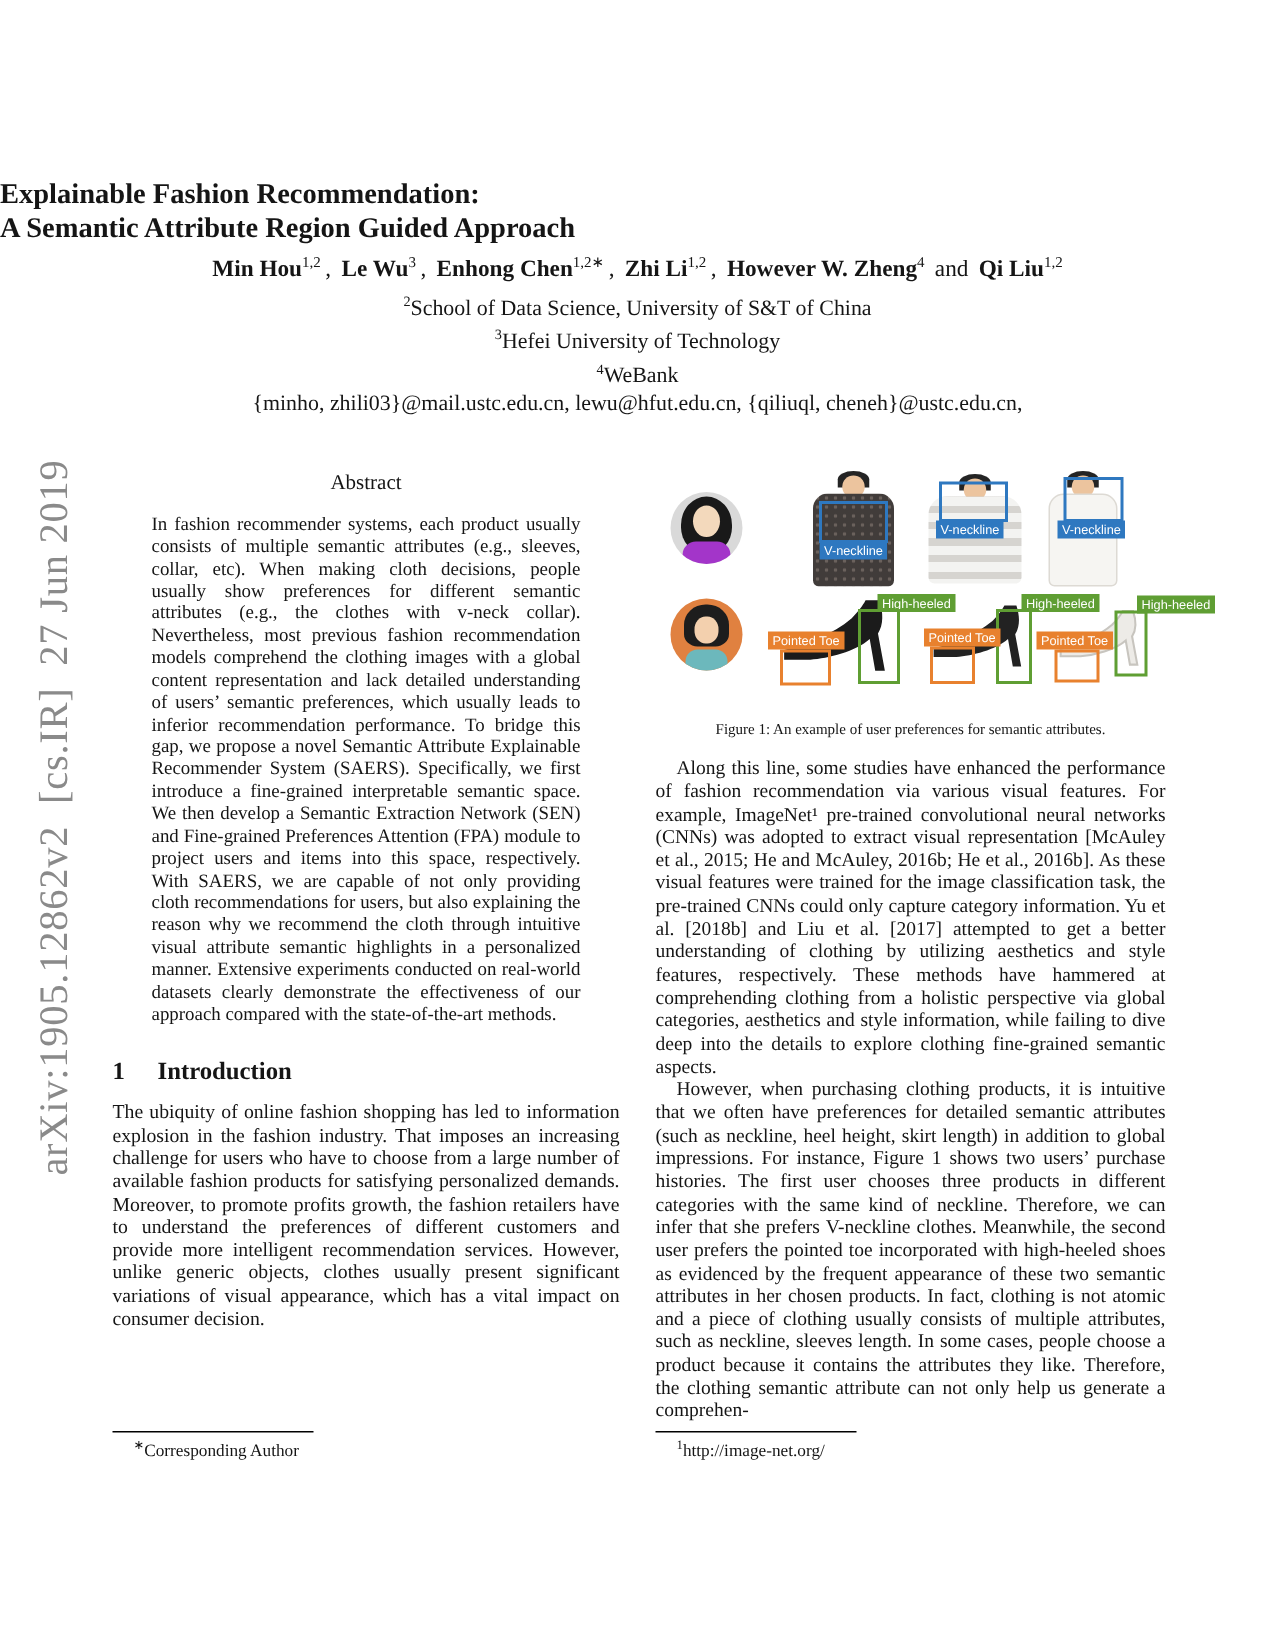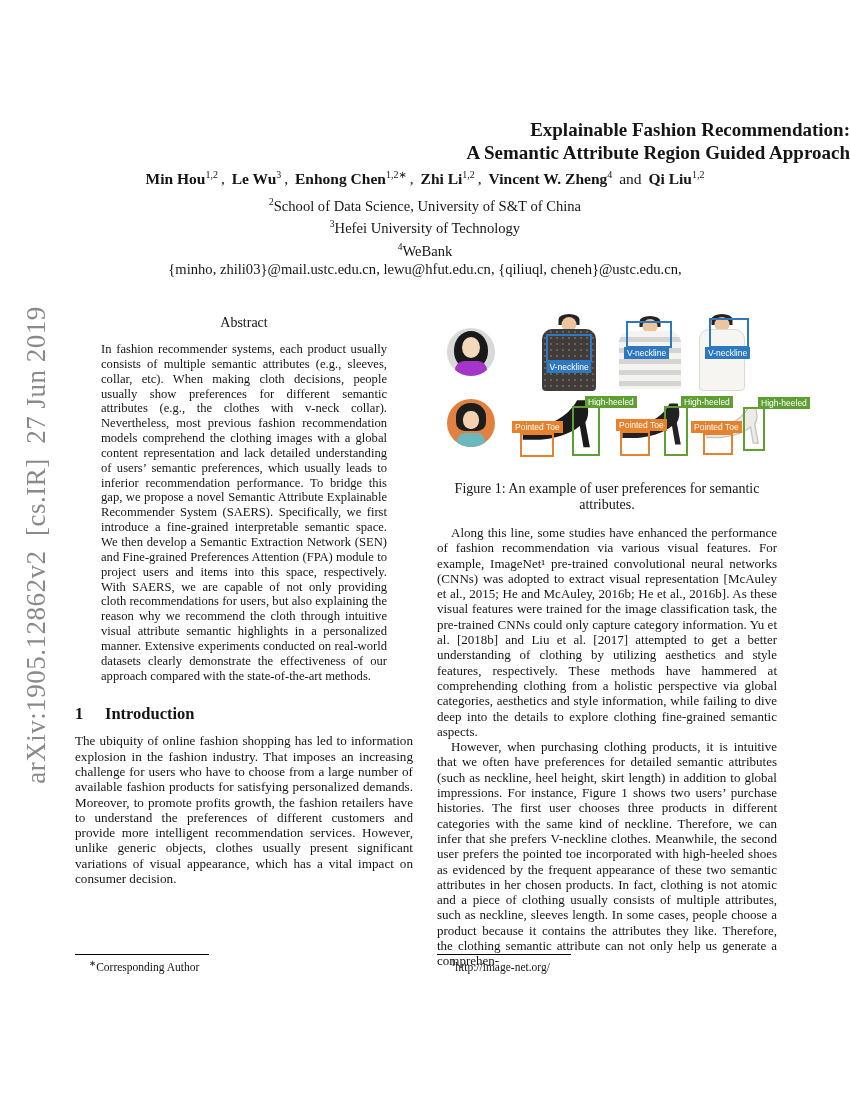--- a/index.html
+++ b/index.html
@@ -11,21 +11,21 @@
   }
 
   
   .arxiv-sidebar {
     position:absolute; left:36px; top:545px;
     transform:translate(-50%,-50%) rotate(-90deg);
     white-space:pre; color:#8a8a8a; font-size:27px; letter-spacing:0.5px;
   }
 
   
-  .title-block { position:absolute; top:118px; left:0; width:850px; text-align:right;
+  .title-block { position:absolute; top:118px; left:0; width:850px; text-align:left;
     font-weight:bold; font-size:19px; line-height:23px; }
   .authors-line { position:absolute; top:169px; left:0; width:850px; text-align:center;
     font-size:15.5px; }
   .authors-line .author-name { font-weight:bold; }
   .authors-line sup { font-size:10px; }
   .authors-line .sep { padding:0 3px; }
   .affiliation-block { position:absolute; top:193px; left:0; width:850px; text-align:center;
     font-size:14.6px; line-height:18.5px; }
   .affiliation-block sup { font-size:9.5px; }
 
@@ -43,21 +43,21 @@
 
   .footnote { position:absolute; top:954px; width:300px; font-size:11.5px; }
   .footnote .rule { width:134px; border-top:1px solid #000; margin-bottom:3px; }
   .footnote sup { font-size:8.5px; }
   .footnote-left  { left:75px; }
   .footnote-right { left:437px; }
   .footnote .fn-text { padding-left:14px; }
 
   
   .figure { position:relative; height:158px; }
-  .figure-caption { text-align:center; font-size:14px; margin:10px 12px 12px; }
+  .figure-caption { text-align:center; font-size:10px; margin:10px 12px 12px; }
 
   .avatar { position:absolute; width:48px; height:48px; border-radius:50%; overflow:hidden; }
   .avatar .hair { position:absolute; }
   .avatar .face { position:absolute; }
   .avatar .torso { position:absolute; }
   .avatar-1 { background:#d9d9d9; }
   .avatar-1 .hair { left:7px; top:3px; width:34px; height:38px; background:#191919; border-radius:50% 50% 46% 46%; }
   .avatar-1 .face { left:15px; top:9px; width:18px; height:21px; background:#f3d9bc; border-radius:50%; }
   .avatar-1 .torso { left:8px; top:33px; width:32px; height:16px; background:#a335c9; border-radius:9px 9px 0 0; }
   .avatar-2 { background:#e08140; }
@@ -103,21 +103,21 @@
   <div class="title-block">
     <div>Explainable Fashion Recommendation:</div>
     <div>A Semantic Attribute Region Guided Approach</div>
   </div>
 
   <div class="authors-line">
     <span class="author-name">Min Hou</span><sup>1,2</sup><span class="sep">,</span>
     <span class="author-name">Le Wu</span><sup>3</sup><span class="sep">,</span>
     <span class="author-name">Enhong Chen</span><sup>1,2∗</sup><span class="sep">,</span>
     <span class="author-name">Zhi Li</span><sup>1,2</sup><span class="sep">,</span>
-    <span class="author-name">Vincent W. Zheng</span><sup>4</sup>
+    <span class="author-name">However W. Zheng</span><sup>4</sup>
     <span class="sep">and</span>
     <span class="author-name">Qi Liu</span><sup>1,2</sup>
   </div>
 
   <div class="affiliation-block">
     <div><sup>2</sup><span>School of Data Science, University of S&amp;T of China</span></div>
     <div><sup>3</sup><span>Hefei University of Technology</span></div>
     <div><sup>4</sup><span>WeBank</span></div>
     <div>{minho, zhili03}@mail.ustc.edu.cn, lewu@hfut.edu.cn, {qiliuql, cheneh}@ustc.edu.cn,</div>
   </div>

